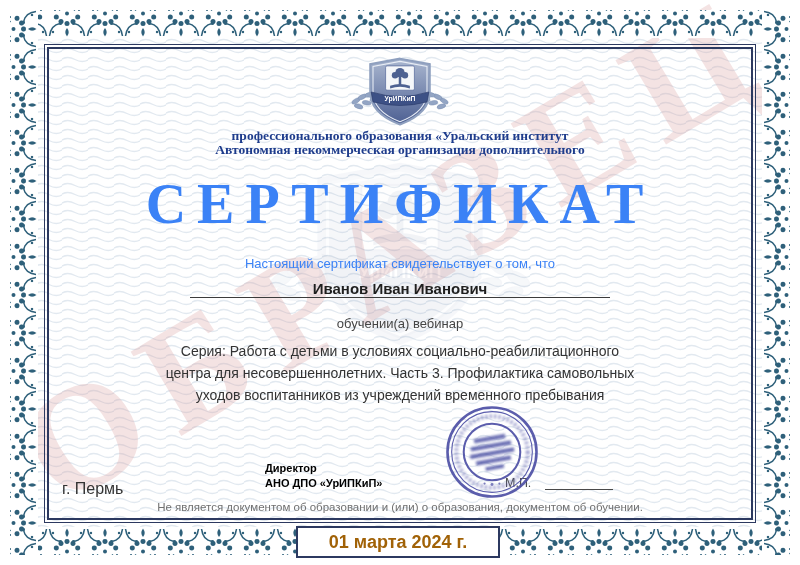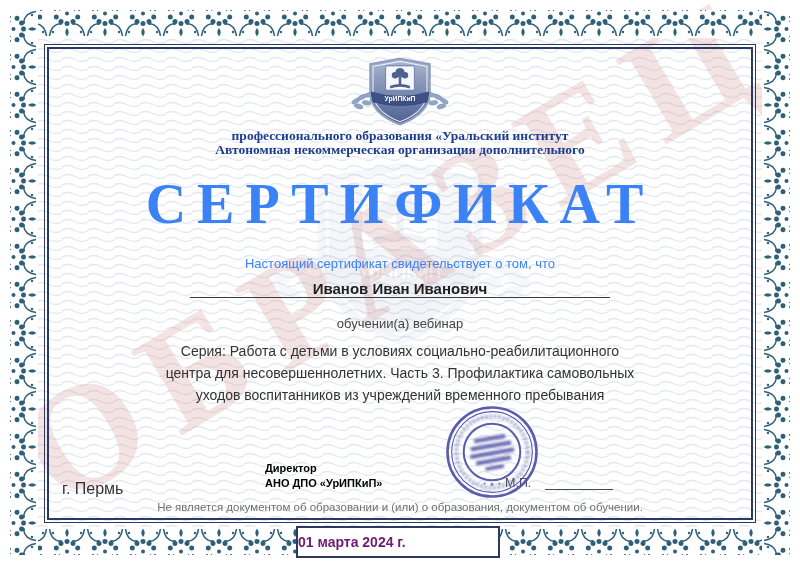--- a/index.html
+++ b/index.html
@@ -63,22 +63,22 @@
   .stamp-label{left:505px;top:476px;font-size:12.5px;color:#4f4f4f;}
   .sig-line{left:545px;top:489px;width:68px;border-bottom:1.5px solid #4a4a4a;height:0;}
 
   .seal{left:441px;top:401px;width:102px;height:102px;z-index:5;opacity:0.92;}
 
   .disclaimer{top:501px;font-size:11.5px;color:#707070;}
 
   .date-box{
     left:296px;top:526px;width:200px;height:28px;z-index:6;
     background:#ffffff;border:2px solid #2c3960;
-    font-size:14px;font-weight:bold;color:#701a75;
-    text-align:left;line-height:28px;
+    font-size:18px;font-weight:bold;color:#a16207;
+    text-align:center;line-height:28px;
   }
 </style>
 </head>
 <body>
 
 <svg width="0" height="0" style="position:absolute" aria-hidden="true">
   <defs>
     <g id="orn-unit">
       <path d="M7 1 A12 12 0 0 1 31 1" fill="none" stroke="#2e607a" stroke-width="1.6"></path>
       <circle cx="8.3" cy="7" r="2.5" fill="#2e607a"></circle>

